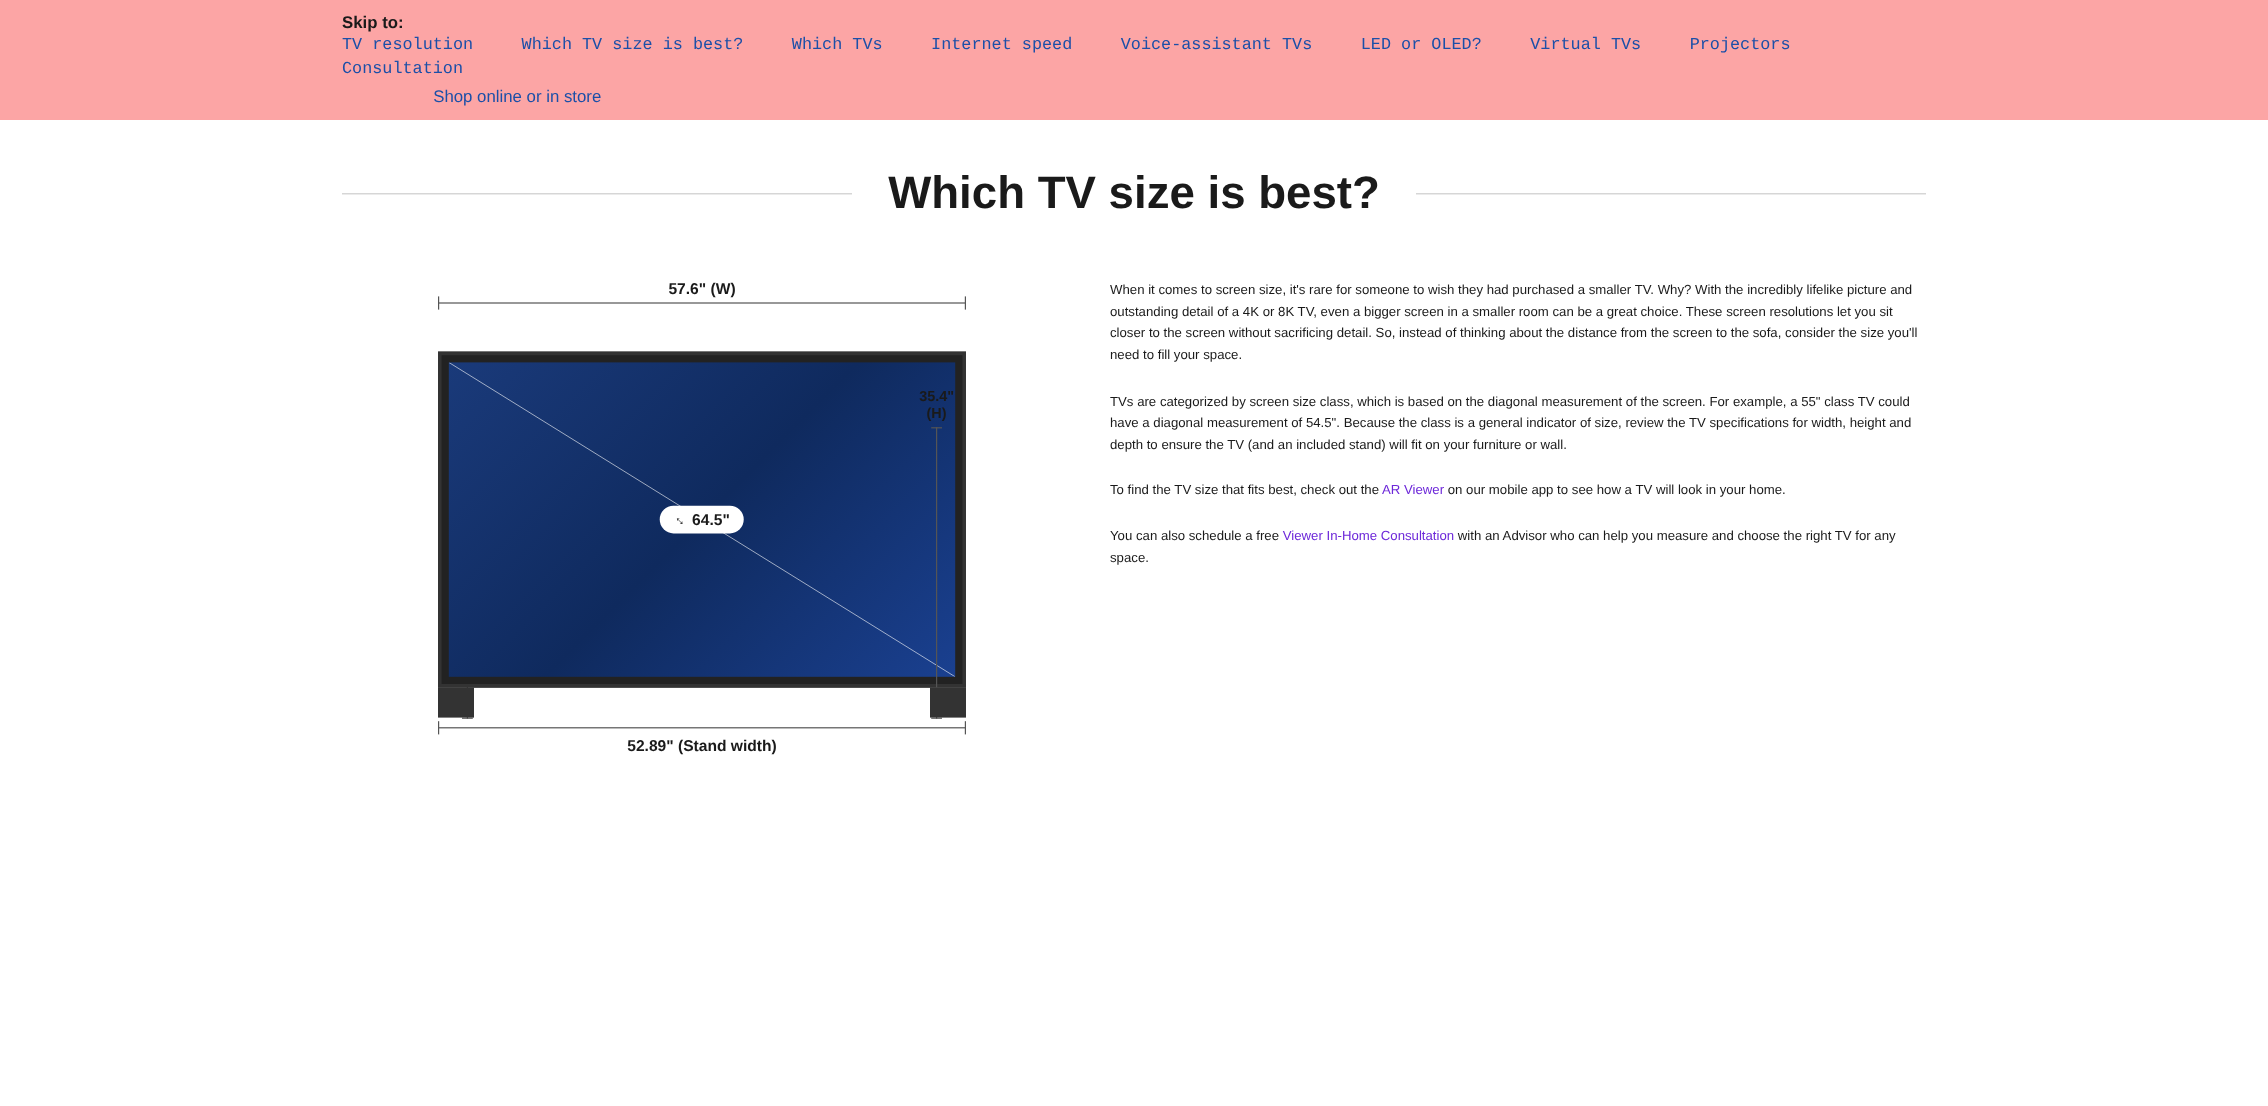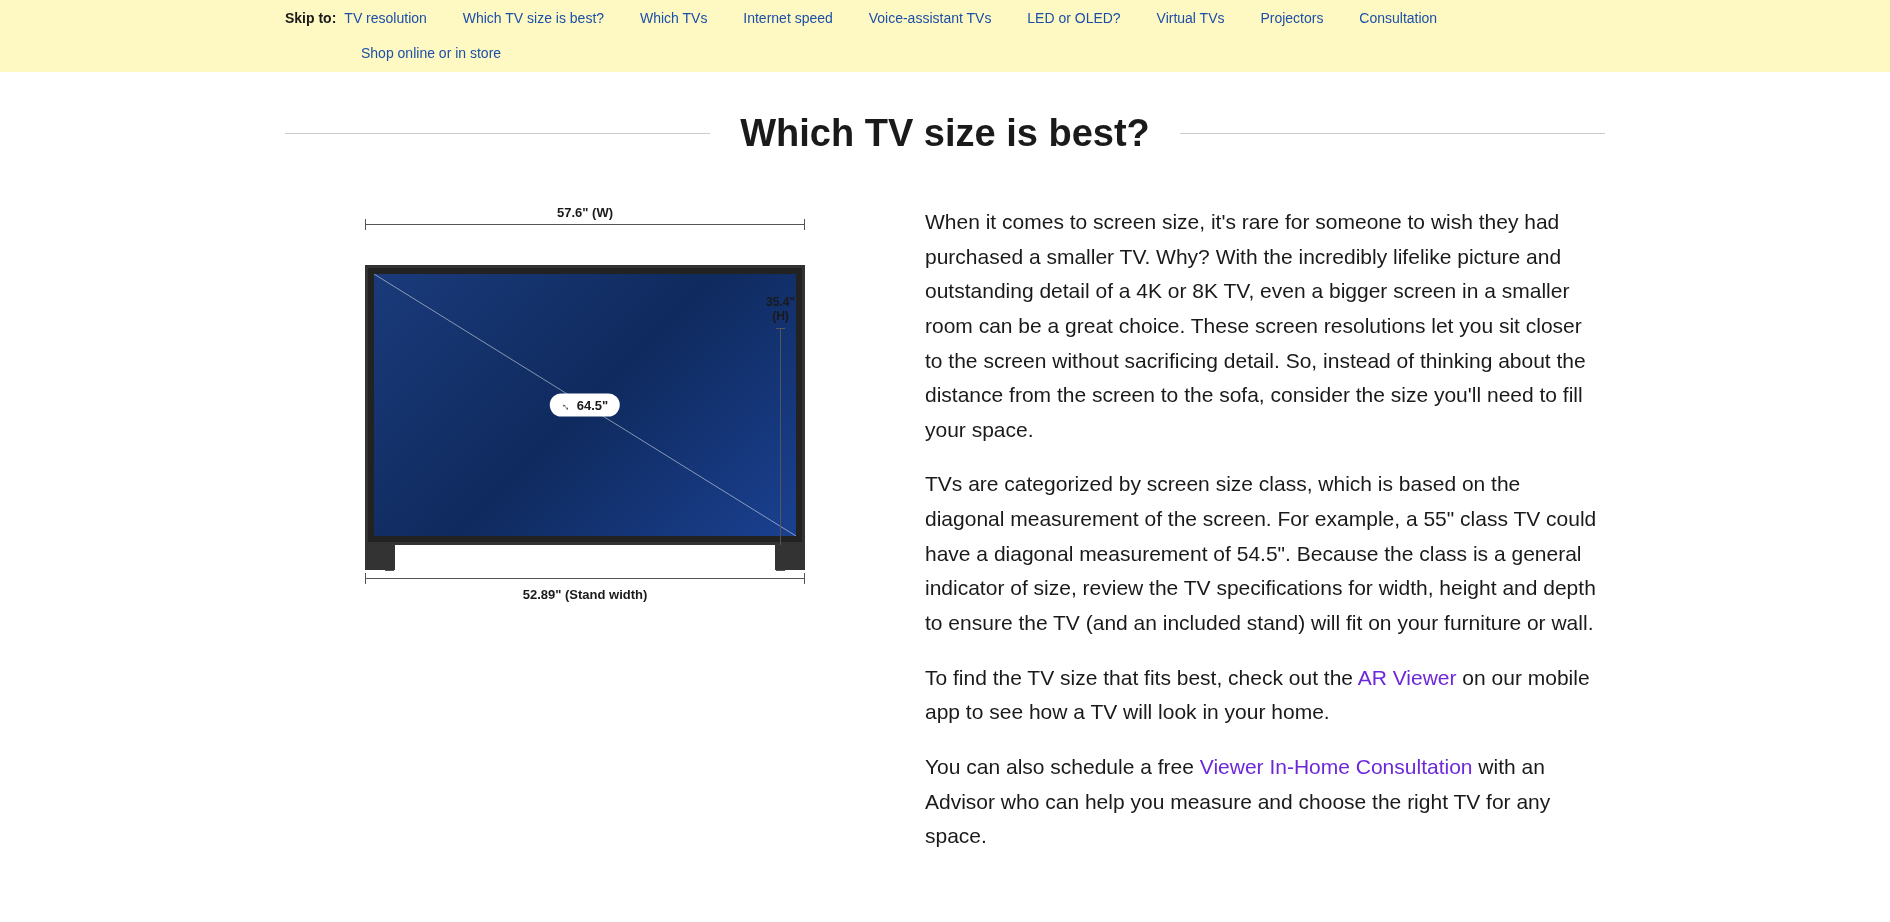--- a/index.html
+++ b/index.html
@@ -11,21 +11,21 @@
     body {
       font-family: 'Helvetica Neue', Helvetica, Arial, sans-serif;
       background: #fff;
       color: #1a1a1a;
       width: 1890px;
       min-height: 922px;
     }
 
     
     .skip-bar {
-      background: #fef9c3;
+      background: #fca5a5;
       padding: 10px 0;
       width: 100%;
     }
 
     .skip-bar-inner {
       max-width: 1400px;
       margin: 0 auto;
       padding: 0 40px;
     }
 
@@ -41,20 +41,21 @@
       font-size: 14px;
       color: #1a1a1a;
       margin-right: 8px;
     }
 
     .skip-links {
       display: flex;
       flex-wrap: wrap;
       gap: 4px 12px;
       align-items: center;
+      font-family: Liberation Mono, monospace;
     }
 
     .skip-link {
       color: #1b4fa8;
       font-size: 14px;
       text-decoration: none;
       cursor: pointer;
     }
 
     .skip-separator {
@@ -290,21 +291,21 @@
       position: relative;
     }
 
     
     .text-col {
       flex: 1;
       padding-top: 10px;
     }
 
     .text-paragraph {
-      font-size: 21px;
+      font-size: 11px;
       line-height: 1.65;
       color: #1a1a1a;
       margin-bottom: 20px;
     }
 
     .text-link {
       color: #6d28d9;
       text-decoration: none;
       cursor: pointer;
     }
@@ -337,21 +338,21 @@
         <span class="skip-separator">&nbsp;</span>
         <a class="skip-link">LED or OLED?</a>
         <span class="skip-separator">&nbsp;</span>
         <a class="skip-link">Virtual TVs</a>
         <span class="skip-separator">&nbsp;</span>
         <a class="skip-link">Projectors</a>
         <span class="skip-separator">&nbsp;</span>
         <a class="skip-link">Consultation</a>
       </div>
     </div>
-    <div style="padding-left: 76px; margin-top: 18px;">
+    <div style="padding-left: 76px; margin-top: 6px;">
       <a class="skip-link">Shop online or in store</a>
     </div>
   </div>
 </div>
 
 <div class="main-content">
 
   <div class="section-title-wrap">
     <div class="section-divider"></div>
     <h2 class="section-title">Which TV size is best?</h2>

